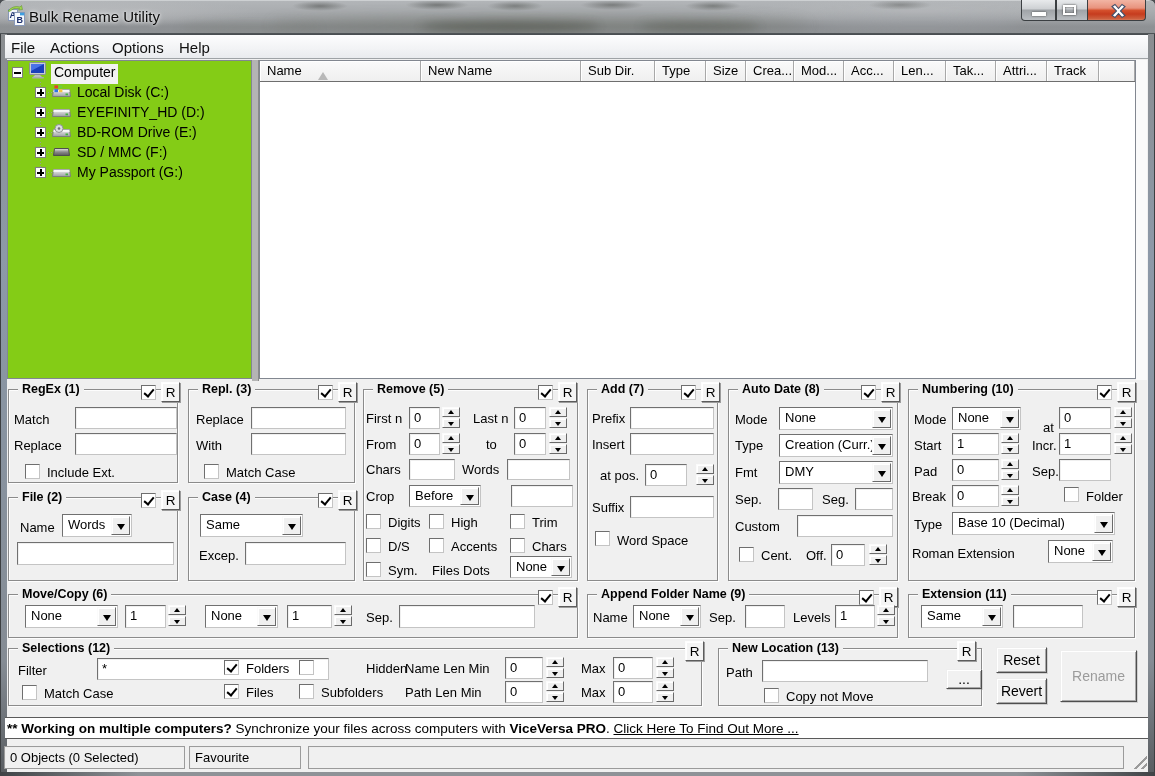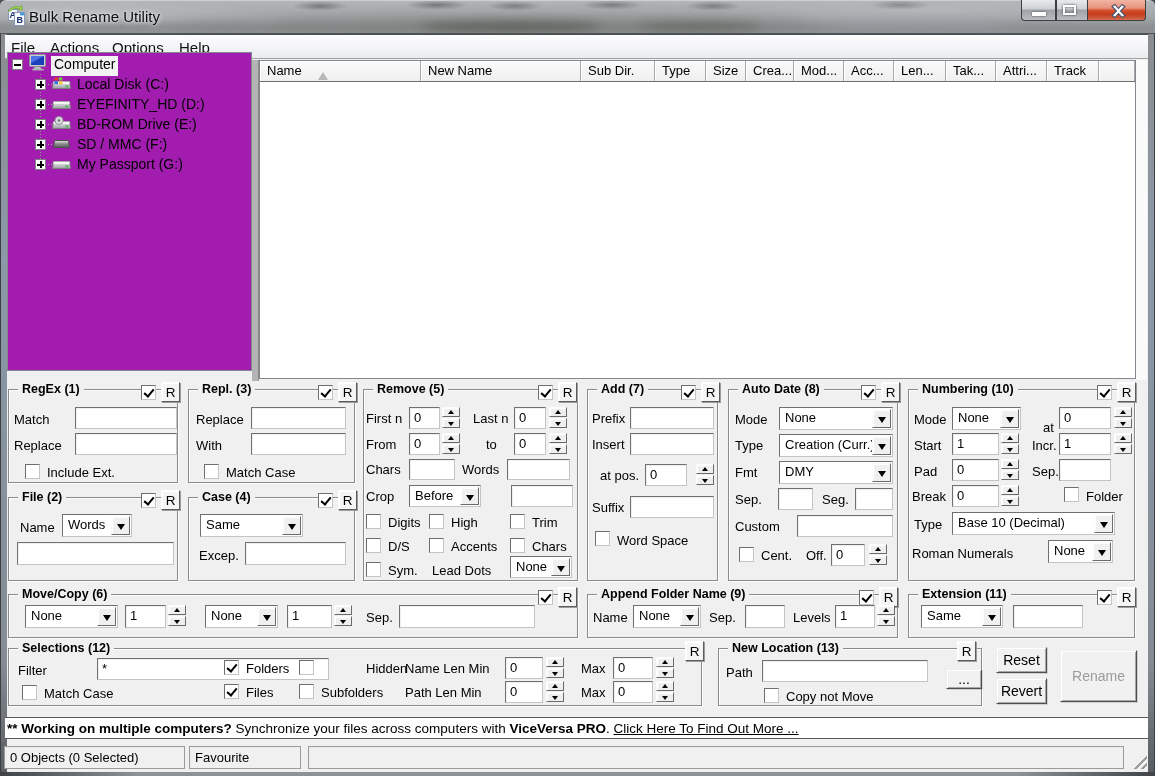--- a/index.html
+++ b/index.html
@@ -31,21 +31,21 @@
   background:linear-gradient(to bottom, #e8eaec 0%, #cdd0d3 45%, #9fa3a7 50%, #b9bdc1 100%); }
 #btnmax { left:1056px; width:26px;
   background:linear-gradient(to bottom, #e8eaec 0%, #cdd0d3 45%, #9fa3a7 50%, #b9bdc1 100%); }
 #btnclose { left:1087px; width:59px; border-radius:0 0 4px 0;
   background:linear-gradient(to bottom, #f2b5a4 0%, #e8937e 40%, #d4502d 52%, #c63c1e 70%, #cc5d3c 92%, #d7795b 100%); }
 
 #menubar { left:5px; top:35px; width:1143px; height:24px;
   background:linear-gradient(to bottom,#fdfdfe,#f2f3f5 60%,#e9ebee); border-bottom:1px solid #9fa3a6; }
 .menuitem { position:absolute; top:4px; font-size:15px; color:#111; }
 
-#treepanel { left:7px; top:52px; width:245px; height:319px; background:#a21caf; border:1px solid #828790; }
+#treepanel { left:7px; top:60px; width:245px; height:319px; background:#84cc16; border:1px solid #828790; }
 #splitter { left:252px; top:60px; width:7px; height:321px; background:#b4b4b4; border-right:1px solid #8a8a8a; }
 #listpanel { left:259px; top:60px; width:877px; height:319px; background:#fff; border:1px solid #828790; }
 #maingray { left:5px; top:59px; width:1143px; height:658px; background:#f0f0f0; z-index:-1; }
 
 .hcell { position:absolute; top:0; height:20px; background:linear-gradient(to bottom,#fafafa,#efefef); border-right:1px solid #a8a8a8; box-shadow:inset 1px 1px 0 #fff; font-size:13px; color:#000; padding:2px 0 0 7px; }
 #lheader { left:0; top:0; width:875px; height:21px; border-bottom:1px solid #6e6e6e; background:#f4f4f4;}
 
 .trow { position:absolute; font-size:14px; color:#000; height:20px; }
 .expbox { position:absolute; width:11px; height:11px; border:1px solid #7f7f7f; background:#fff; }
 .expbox:before { content:""; position:absolute; left:1px; top:3.5px; width:7px; height:2px; background:#000; }
@@ -307,21 +307,21 @@
 <div class="cb" style="left:510px;top:514px;"></div>
 <div class="lbl" style="left:532px;top:515px;">Trim</div>
 <div class="cb" style="left:366px;top:538px;"></div>
 <div class="lbl" style="left:388px;top:539px;">D/S</div>
 <div class="cb" style="left:429px;top:538px;"></div>
 <div class="lbl" style="left:451px;top:539px;">Accents</div>
 <div class="cb" style="left:510px;top:538px;"></div>
 <div class="lbl" style="left:532px;top:539px;">Chars</div>
 <div class="cb" style="left:366px;top:562px;"></div>
 <div class="lbl" style="left:388px;top:563px;">Sym.</div>
-<div class="lbl" style="left:432px;top:563px;">Lead Dots</div>
+<div class="lbl" style="left:432px;top:563px;">Files Dots</div>
 <div class="dd" style="left:510px;top:556px;width:62px;height:22px;">
     <span>None</span>
     <i></i>
   </div>
 <div class="gb" style="left:587px;top:389px;width:131px;height:192px;">
     <div class="gbl">Add (7)</div>
   </div>
 <div class="cb on" style="left:681px;top:385px;"></div>
 <div class="rb" style="left:701px;top:382px;">R</div>
 <div class="lbl" style="left:592px;top:411px;">Prefix</div>
@@ -414,21 +414,21 @@
     <div class="spb u"></div>
     <div class="spb d"></div>
   </div>
 <div class="cb" style="left:1064px;top:487px;"></div>
 <div class="lbl" style="left:1086px;top:489px;">Folder</div>
 <div class="lbl" style="left:914px;top:517px;">Type</div>
 <div class="dd" style="left:952px;top:512px;width:163px;height:23px;">
     <span>Base 10 (Decimal)</span>
     <i></i>
   </div>
-<div class="lbl" style="left:912px;top:546px;">Roman Numerals</div>
+<div class="lbl" style="left:912px;top:546px;">Roman Extension</div>
 <div class="dd" style="left:1048px;top:540px;width:65px;height:23px;">
     <span>None</span>
     <i></i>
   </div>
 <div class="gb" style="left:8px;top:594px;width:570px;height:44px;">
     <div class="gbl">Move/Copy (6)</div>
   </div>
 <div class="cb on" style="left:538px;top:590px;"></div>
 <div class="rb" style="left:558px;top:587px;">R</div>
 <div class="dd" style="left:25px;top:605px;width:93px;height:23px;">

